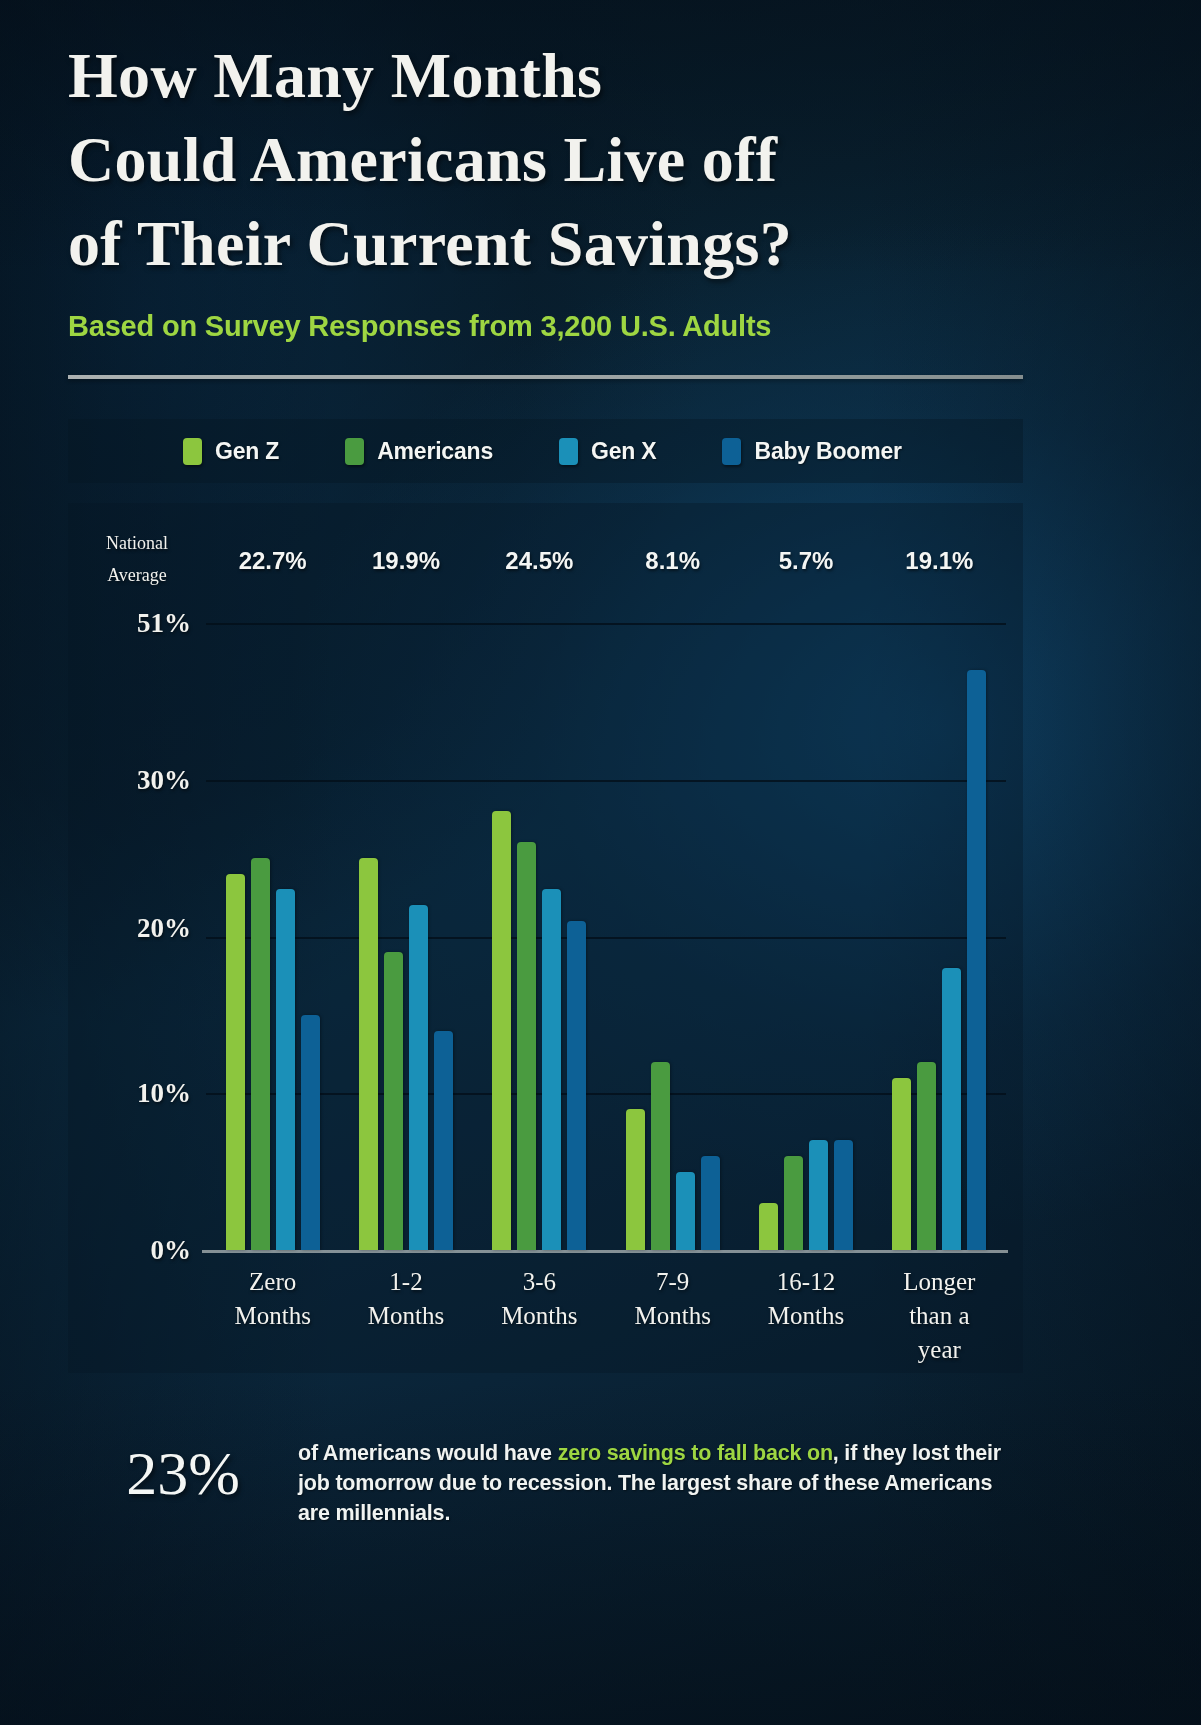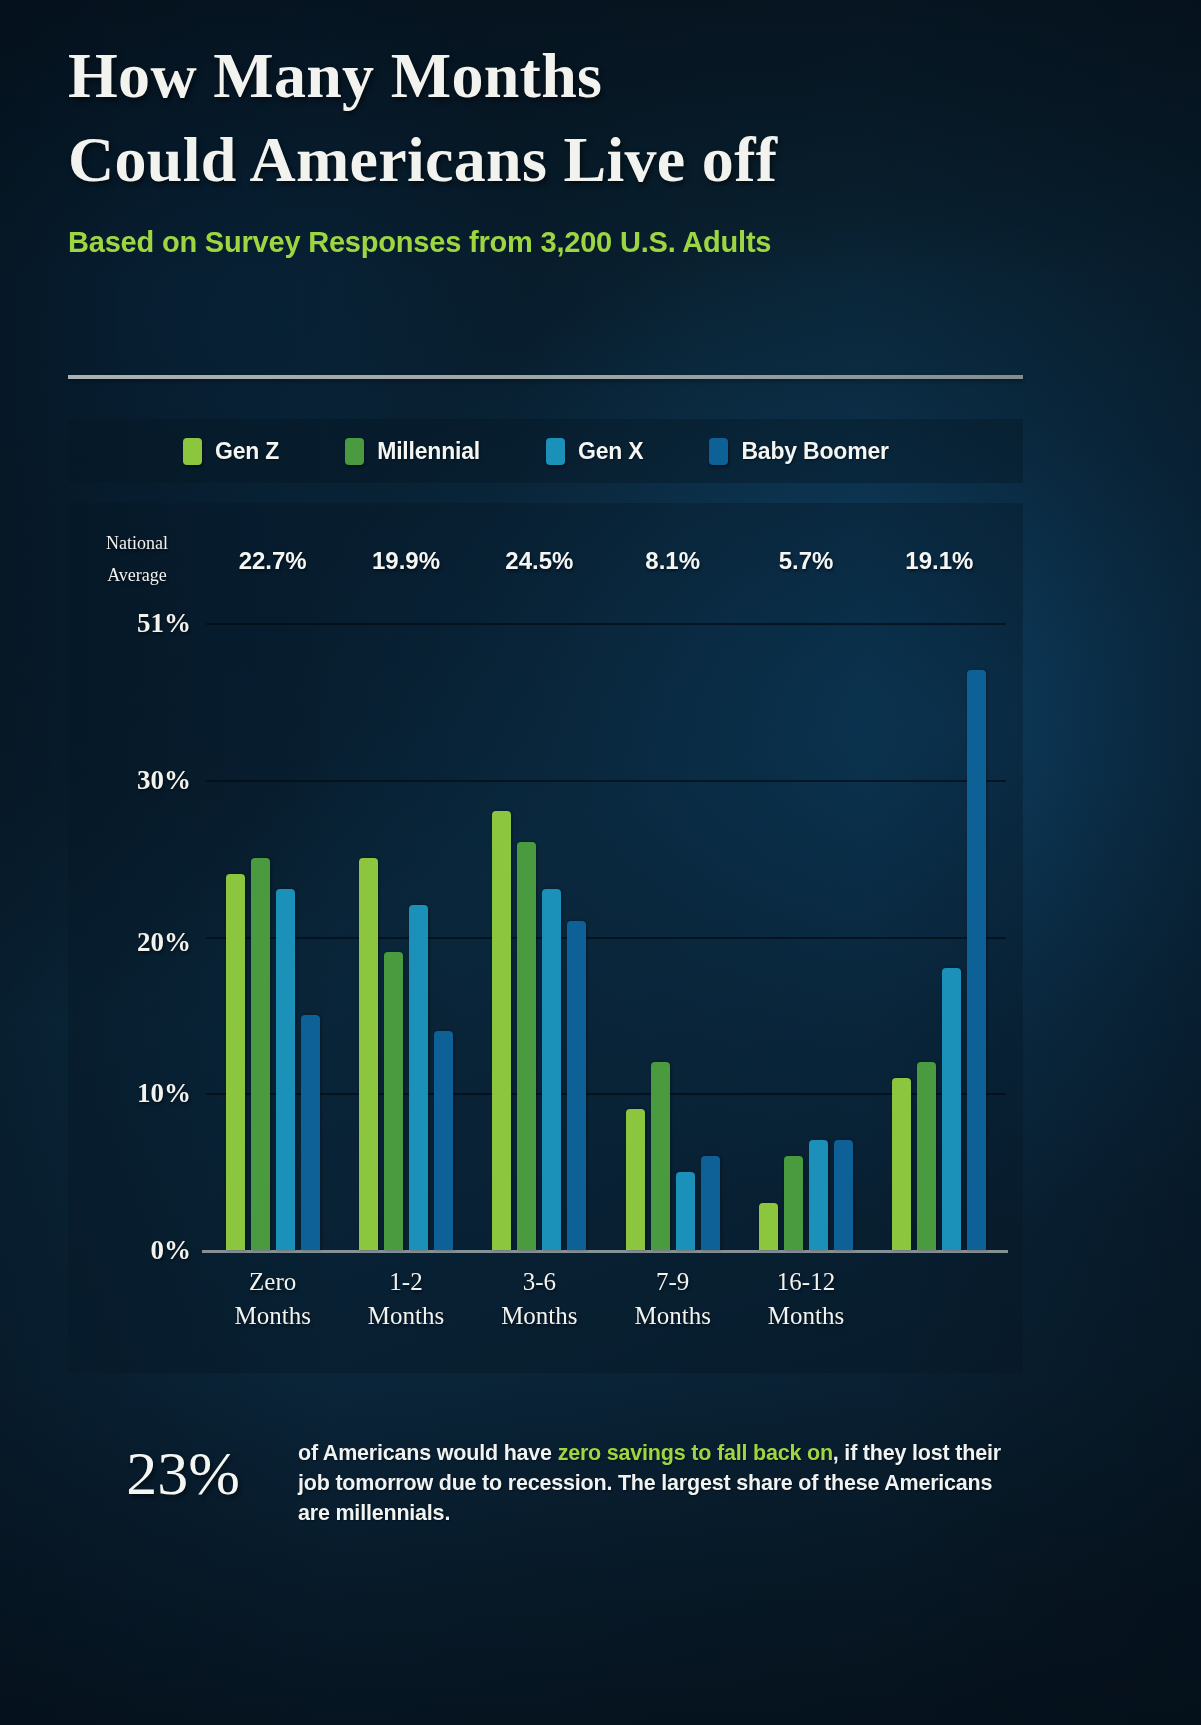--- a/index.html
+++ b/index.html
@@ -247,33 +247,34 @@
 <body>
 
 <div id="bg"></div>
 <div id="bgdark"></div>
 
 <div id="page">
 
   <div id="header">
     <div class="title-line">How Many Months</div>
     <div class="title-line">Could Americans Live off</div>
+    <div class="title-line">of Their Current Savings?</div>
     <div id="subtitle">Based on Survey Responses from 3,200 U.S. Adults</div>
   </div>
 
   <div id="divider"></div>
 
   <div id="legend-band">
       <div class="legend-item">
         <div class="legend-swatch" style="background: rgb(140, 198, 62);"></div>
         <span class="legend-label">Gen Z</span>
       </div>
       <div class="legend-item">
         <div class="legend-swatch" style="background: rgb(74, 155, 64);"></div>
-        <span class="legend-label">Millennial</span>
+        <span class="legend-label">Americans</span>
       </div>
       <div class="legend-item">
         <div class="legend-swatch" style="background: rgb(27, 144, 184);"></div>
         <span class="legend-label">Gen X</span>
       </div>
       <div class="legend-item">
         <div class="legend-swatch" style="background: rgb(13, 97, 150);"></div>
         <span class="legend-label">Baby Boomer</span>
       </div>
     </div>
@@ -292,21 +293,21 @@
         <div class="natavg-val" style="left: 670px;">5.7%</div>
         <div class="natavg-val" style="left: 803.333px;">19.1%</div>
       </div>
 
     <div id="plot">
       <div id="axis-base"></div>
     <div class="ytick" style="top: 627px;">0%</div>
         <div class="gridline" style="top: 470.25px;"></div>
         <div class="ytick" style="top: 470.25px;">10%</div>
         <div class="gridline" style="top: 313.5px;"></div>
-        <div class="ytick" style="top: 319px;">20%</div>
+        <div class="ytick" style="top: 305px;">20%</div>
         <div class="gridline" style="top: 156.75px;"></div>
         <div class="ytick" style="top: 156.75px;">30%</div>
         <div class="gridline" style="top: 0px;"></div>
         <div class="ytick" style="top: 0px;">51%</div>
         <div class="group" style="left: 0px; width: 133.333px;">
           <div class="bar" style="background: rgb(140, 198, 62); height: 376.2px;"></div>
           <div class="bar" style="background: rgb(74, 155, 64); height: 391.875px;"></div>
           <div class="bar" style="background: rgb(27, 144, 184); height: 360.525px;"></div>
           <div class="bar" style="background: rgb(13, 97, 150); height: 235.125px;"></div>
         </div>
@@ -353,20 +354,25 @@
         <div class="xlabel" style="left: 532px;">
           <div>16-12</div>
           <div>Months</div>
         </div>
         <div class="group" style="left: 666.667px; width: 133.333px;">
           <div class="bar" style="background: rgb(140, 198, 62); height: 172.425px;"></div>
           <div class="bar" style="background: rgb(74, 155, 64); height: 188.1px;"></div>
           <div class="bar" style="background: rgb(27, 144, 184); height: 282.15px;"></div>
           <div class="bar" style="background: rgb(13, 97, 150); height: 579.975px;"></div>
         </div>
+        <div class="xlabel" style="left: 665.333px;">
+          <div>Longer</div>
+          <div>than a</div>
+          <div>year</div>
+        </div>
       </div>
 
   </div>
 
   <div id="footer">
     <div id="big-stat">23%</div>
     <div id="footer-text">
       <span>of Americans would have </span><span class="hl">zero savings to fall back on</span><span>, if they lost their job tomorrow due to recession. The largest share of these Americans are millennials.</span>
     </div>
   </div>

